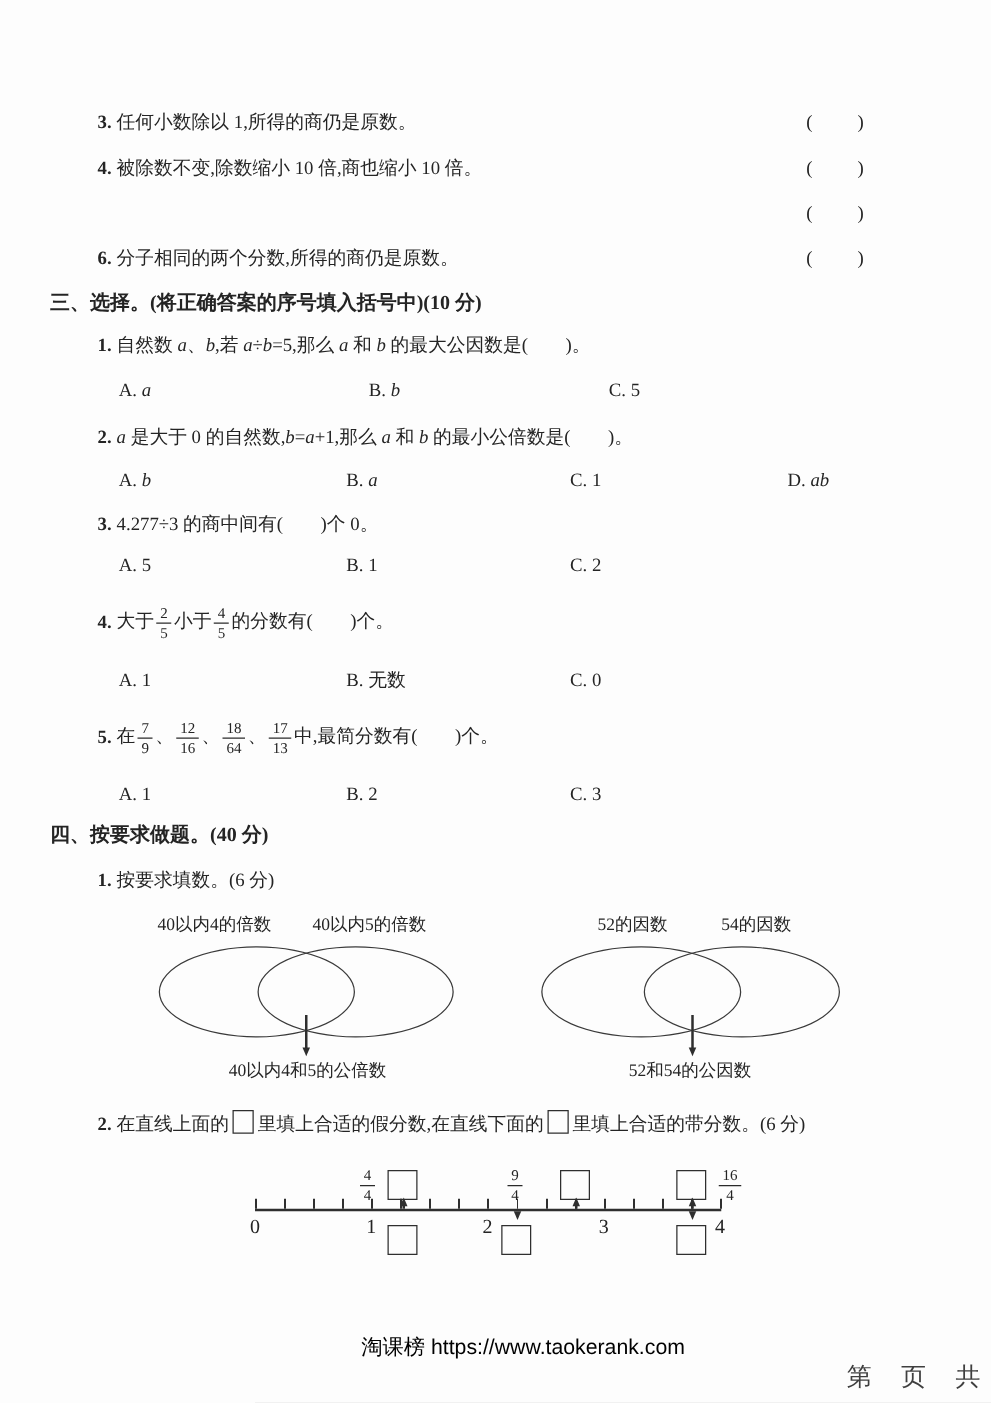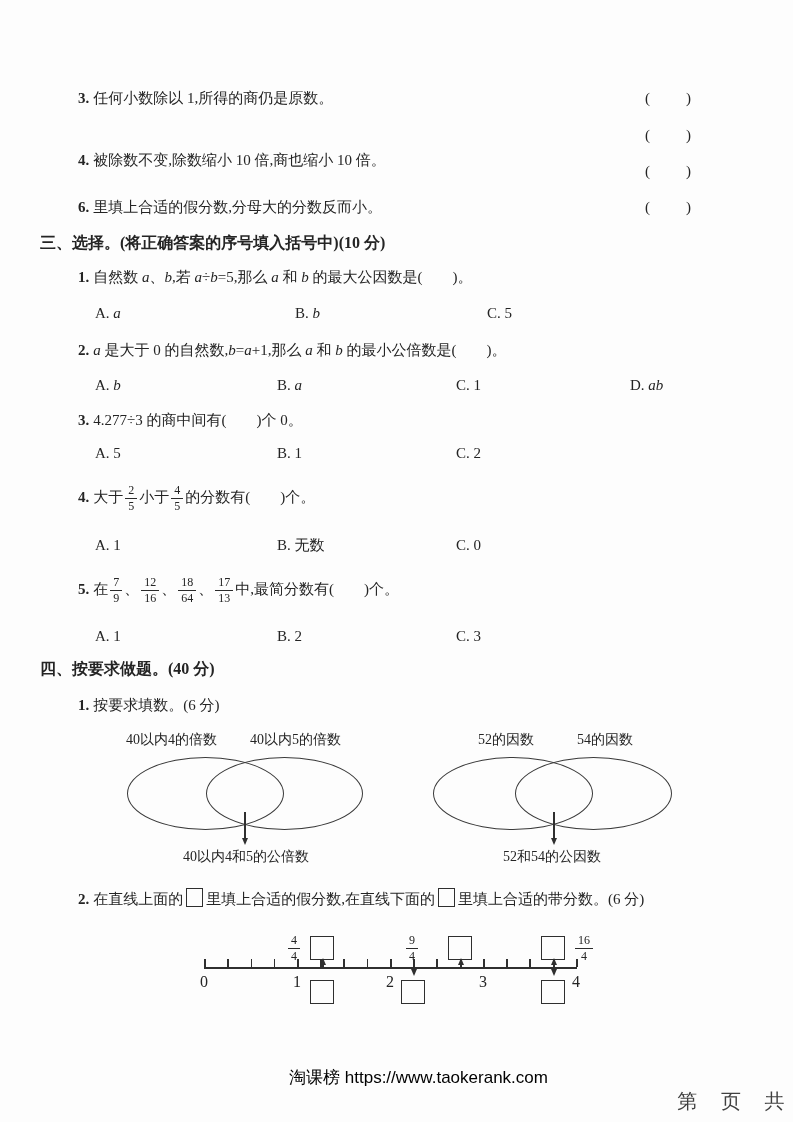--- a/index.html
+++ b/index.html
@@ -36,29 +36,29 @@
 </head>
 <body>
 
 <div class="page">
 
   <div class="qrow" style="left:78px; top:88px;">
     <span class="qnum">3.</span><span>任何小数除以 1,所得的商仍是原数。</span>
   </div>
   <div class="qrow paren" style="top:88px;">(　　)</div>
 
-  <div class="qrow" style="left:78px; top:125px;margin-top:25px;">
+  <div class="qrow" style="left:78px; top:125px;">
     <span class="qnum">4.</span><span>被除数不变,除数缩小 10 倍,商也缩小 10 倍。</span>
   </div>
   <div class="qrow paren" style="top:125px;">(　　)</div>
 
   <div class="qrow paren" style="top:161px;">(　　)</div>
 
   <div class="qrow" style="left:78px; top:197px;">
-    <span class="qnum">6.</span><span>里填上合适的假分数,分母大的分数反而小。</span>
+    <span class="qnum">6.</span><span>分子相同的两个分数,所得的商仍是原数。</span>
   </div>
   <div class="qrow paren" style="top:197px;">(　　)</div>
 
   <div class="qrow heading" style="left:40px; top:233px;">三、选择。(将正确答案的序号填入括号中)(10 分)</div>
 
   <div class="qrow" style="left:78px; top:267px;">
     <span class="qnum">1.</span><span>自然数 </span><i class="it">a</i><span>、</span><i class="it">b</i><span>,若 </span><i class="it">a</i><span>÷</span><i class="it">b</i><span>=5,那么 </span><i class="it">a</i><span> 和 </span><i class="it">b</i><span> 的最大公因数是(　　)。</span>
   </div>
   <div class="qrow" style="left:95px; top:303px;"><span>A.</span> <i class="it">a</i></div>
   <div class="qrow" style="left:295px; top:303px;"><span>B.</span> <i class="it">b</i></div>

